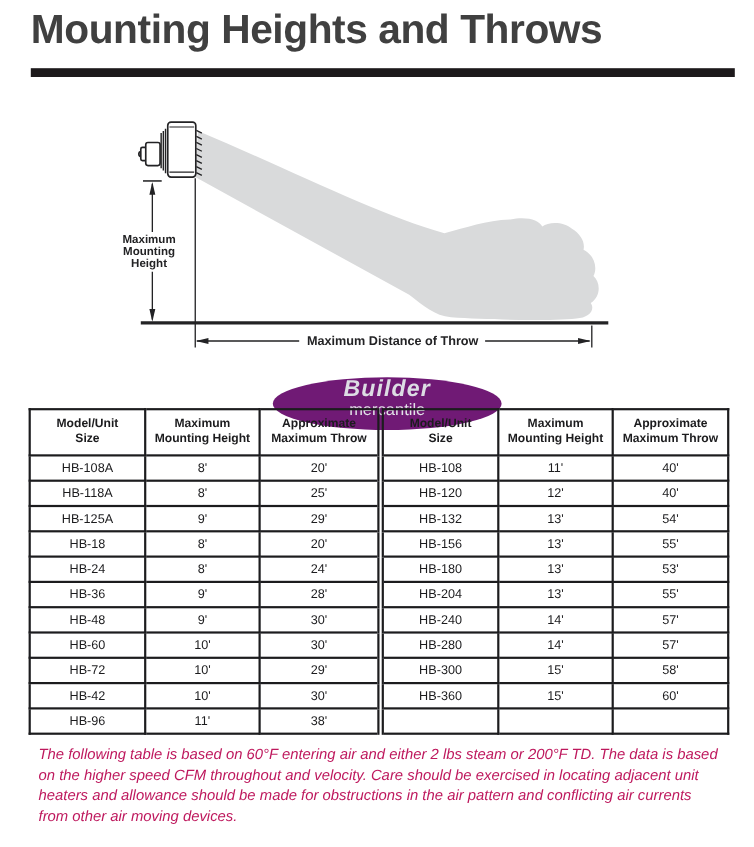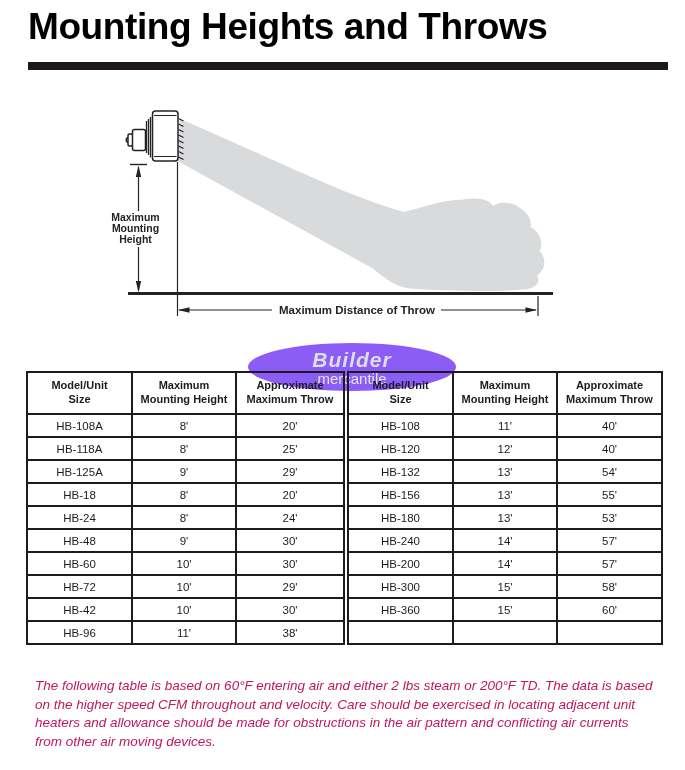--- a/index.html
+++ b/index.html
@@ -13,21 +13,21 @@
   }
   .page-title {
     position: absolute;
     left: 28px;
     top: 6px;
     margin: 0;
     font-family: "Liberation Sans", sans-serif;
     font-size: 37px;
     font-weight: 600;
     letter-spacing: -0.4px;
-    color: #000000;
+    color: #404040;
     white-space: nowrap;
   }
   .title-rule {
     position: absolute;
     left: 28px;
     top: 62px;
     width: 640px;
     height: 8px;
     background: #1d191b;
   }
@@ -37,26 +37,26 @@
     top: 0;
     width: 685px;
     height: 340px;
   }
   .watermark {
     position: absolute;
     left: 248px;
     top: 343px;
     width: 208px;
     height: 48px;
-    background: #8b5cf6;
+    background: #701a75;
     border-radius: 50%;
     display: flex;
     flex-direction: column;
     align-items: center;
-    justify-content: center;
+    justify-content: flex-start;
     z-index: 0;
     overflow: visible;
   }
   .watermark .wm-line1 {
     font-size: 21px;
     font-weight: bold;
     font-style: italic;
     letter-spacing: 1px;
     color: #dddde4;
     line-height: 1;
@@ -240,32 +240,40 @@
       </tr>
       <tr>
         <td>HB-24</td>
         <td>8'</td>
         <td>24'</td>
         <td class="divider">HB-180</td>
         <td>13'</td>
         <td>53'</td>
       </tr>
       <tr>
+        <td>HB-36</td>
+        <td>9'</td>
+        <td>28'</td>
+        <td class="divider">HB-204</td>
+        <td>13'</td>
+        <td>55'</td>
+      </tr>
+      <tr>
         <td>HB-48</td>
         <td>9'</td>
         <td>30'</td>
         <td class="divider">HB-240</td>
         <td>14'</td>
         <td>57'</td>
       </tr>
       <tr>
         <td>HB-60</td>
         <td>10'</td>
         <td>30'</td>
-        <td class="divider">HB-200</td>
+        <td class="divider">HB-280</td>
         <td>14'</td>
         <td>57'</td>
       </tr>
       <tr>
         <td>HB-72</td>
         <td>10'</td>
         <td>29'</td>
         <td class="divider">HB-300</td>
         <td>15'</td>
         <td>58'</td>

